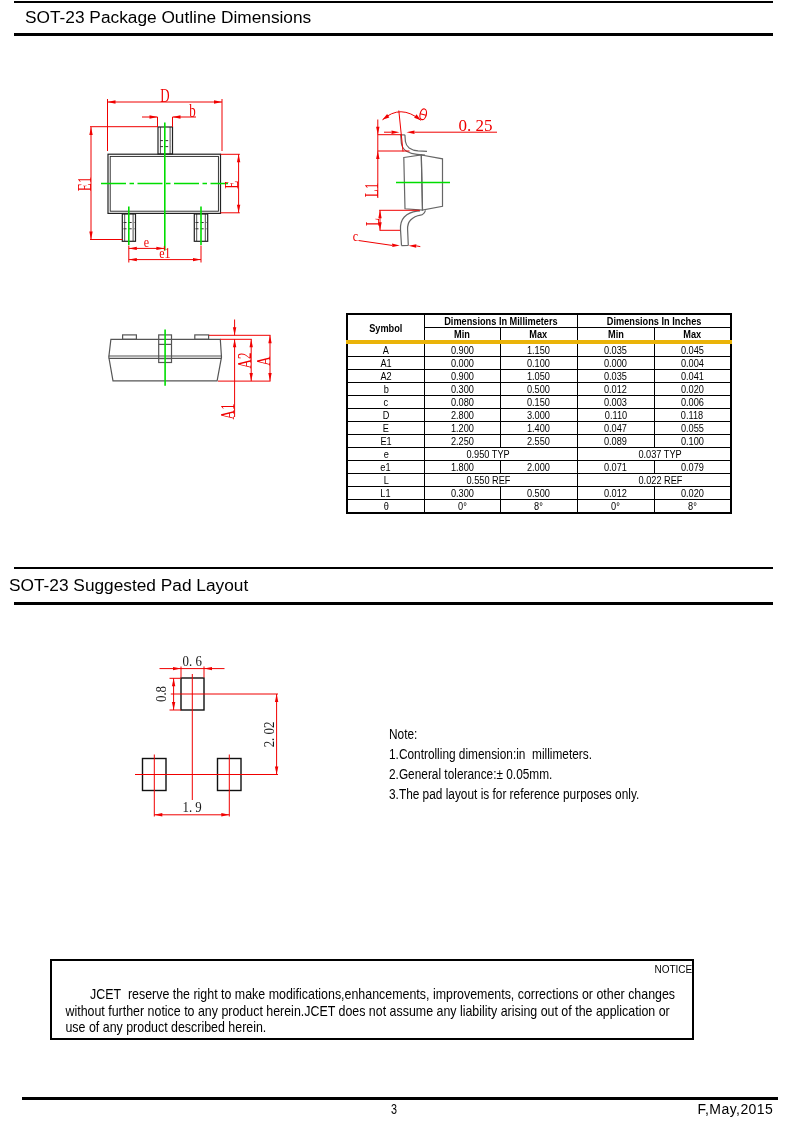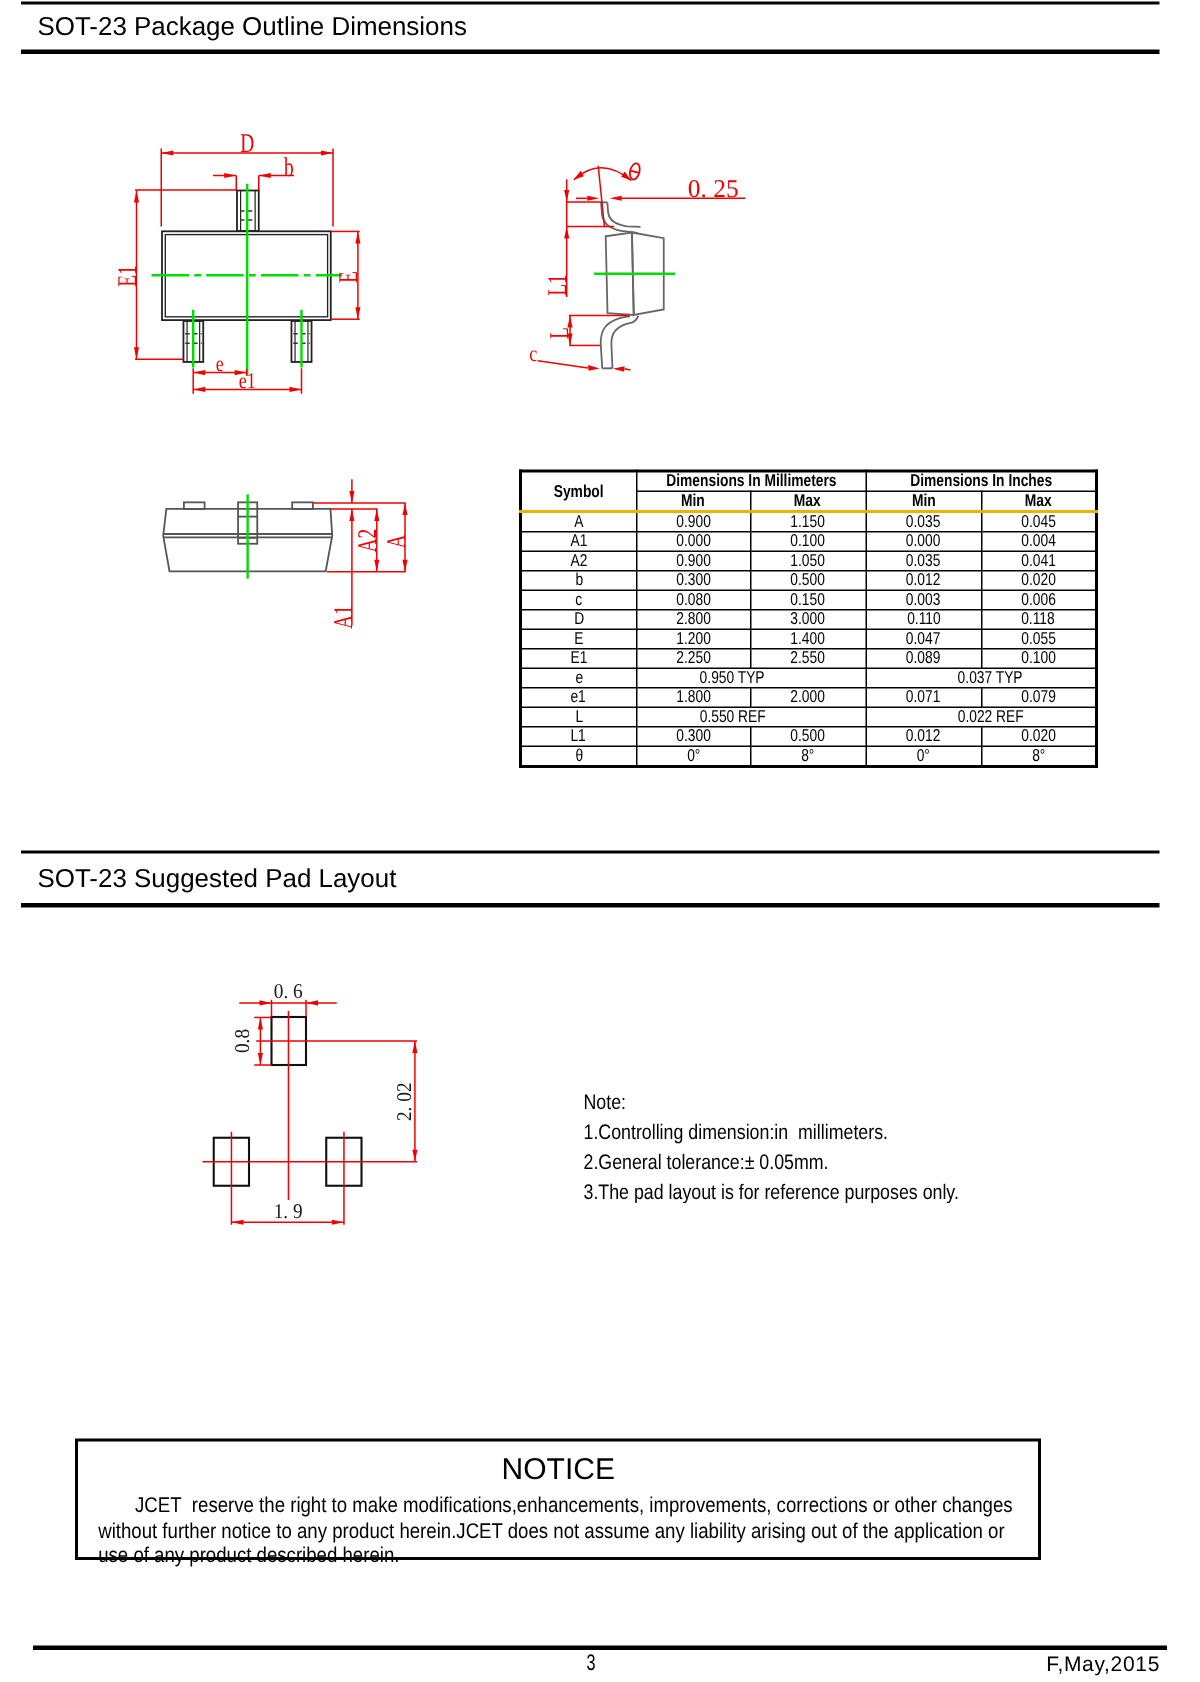--- a/index.html
+++ b/index.html
@@ -6,50 +6,50 @@
 body{width:800px;height:1121px;position:relative;background:#fff;font-family:"Liberation Sans",sans-serif;overflow:hidden;}
 .abs{position:absolute;}
 .rule{position:absolute;background:#000;}
 .h1t{position:absolute;font-weight:normal;font-size:17.3px;line-height:17.3px;color:#000;white-space:nowrap;}
 table.dim{position:absolute;left:346px;top:301px;border-collapse:collapse;table-layout:fixed;font-size:11.5px;color:#000;border:2px solid #000;margin-top:12px;}
 table.dim td{border:1px solid #000;text-align:center;vertical-align:middle;padding:0;height:12px;overflow:hidden;}
 table.dim td span{display:inline-block;transform:scaleX(0.8);transform-origin:50% 50%;white-space:nowrap;}
 table.dim .hd td{font-weight:bold;}
 .note{position:absolute;left:389px;top:723.5px;font-size:14px;line-height:20px;color:#000;transform:scaleX(0.847);transform-origin:0 0;white-space:nowrap;}
 .noticebox{position:absolute;left:50.2px;top:958.5px;width:640px;height:77px;border:2px solid #000;}
-.noticetitle{text-align:center;font-size:20px;line-height:16px;padding-top:11px;}
+.noticetitle{text-align:right;font-size:10px;line-height:16px;padding-top:1px;}
 .noticebody{font-size:14.2px;line-height:16.4px;margin-top:8.6px;padding-left:15.4px;transform:scaleX(0.875);transform-origin:0 0;white-space:nowrap;}
 .foot{position:absolute;font-size:14px;line-height:14px;white-space:nowrap;}
 </style>
 </head>
 <body>
 
 <div class="rule" style="left:14px;top:1px;width:759px;height:2px;"></div>
 <div class="h1t" style="left:25px;top:9.4px;">SOT-23 Package Outline Dimensions</div>
 <div class="rule" style="left:14px;top:33.2px;width:759px;height:3px;"></div>
 
 <div class="rule" style="left:14px;top:566.9px;width:759px;height:2px;"></div>
-<div class="h1t" style="left:25px;top:577px;">SOT-23 Suggested Pad Layout</div>
+<div class="h1t" style="left:9px;top:577px;">SOT-23 Suggested Pad Layout</div>
 <div class="rule" style="left:14px;top:602.3px;width:759px;height:2.6px;"></div>
 
 <table class="dim">
 <colgroup>
       <col style="width:77px">
       <col style="width:76px">
       <col style="width:77px">
       <col style="width:77px">
       <col style="width:77px">
     </colgroup>
 <tbody>
       <tr class="hd">
         <td rowspan="2" style="height:25px"><span>Symbol</span></td>
         <td colspan="2"><span>Dimensions In Millimeters</span></td>
         <td colspan="2"><span>Dimensions In Inches</span></td>
       </tr>
-<tr class="hd" style="border-bottom:2px solid #eab308">
+<tr class="hd" style="border-bottom:4px solid #eab308">
         <td><span>Min</span></td>
         <td><span>Max</span></td>
         <td><span>Min</span></td>
         <td><span>Max</span></td>
       </tr>
 <tr>
         <td><span>A</span></td>
         <td><span>0.900</span></td>
         <td><span>1.150</span></td>
         <td><span>0.035</span></td>

